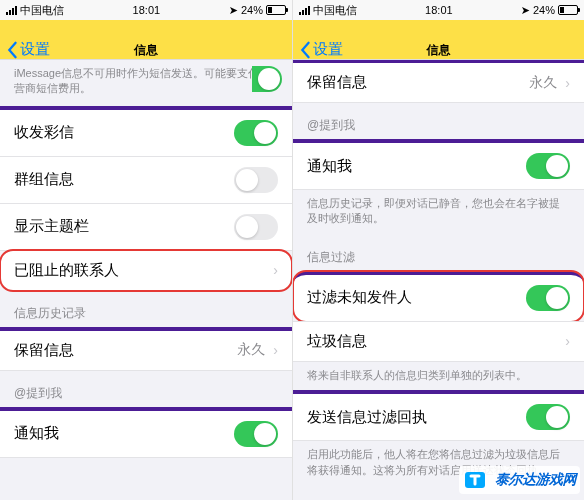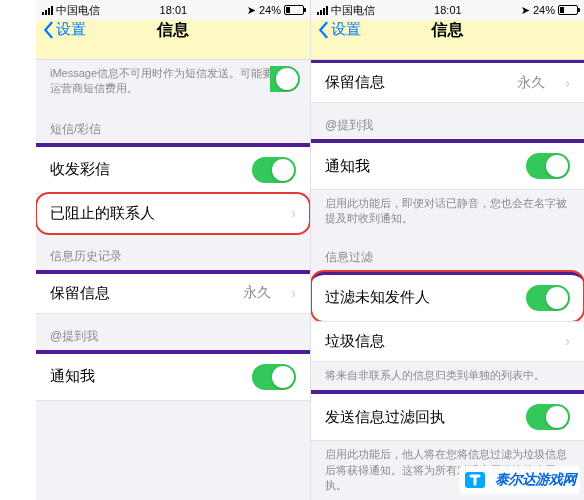--- a/index.html
+++ b/index.html
@@ -1,38 +1,38 @@
 <!DOCTYPE html>
 <html><head>
 <meta charset="utf-8">
 <style>
   * { margin: 0; padding: 0; box-sizing: border-box; }
   html, body { width: 584px; height: 500px; font-family: -apple-system, "Helvetica Neue", sans-serif; background: #fff; }
-  .container { display: flex; width: 584px; height: 500px; padding-left: 36px; }
+  .container { display: flex; width: 584px; height: 500px; }
   .pane { width: 292px; height: 500px; background: #f2f2f7; position: relative; overflow: hidden; }
   .pane + .pane { border-left: 1px solid #e0e0e0; }
   .status-bar { display: flex; align-items: center; justify-content: space-between; height: 20px; padding: 0 6px; font-size: 11px; background: #f8f8f8; }
   .status-left, .status-right { display: flex; align-items: center; gap: 3px; }
   .signal { display: inline-flex; align-items: flex-end; gap: 1px; }
   .signal i { width: 2px; background: #000; display: inline-block; }
   .signal i:nth-child(1){height:3px}.signal i:nth-child(2){height:5px}.signal i:nth-child(3){height:7px}.signal i:nth-child(4){height:9px}
   .battery { width: 20px; height: 10px; border: 1px solid #000; border-radius: 2px; position: relative; }
   .battery::after { content:""; position:absolute; right:-3px; top:2px; width:2px; height:4px; background:#000; border-radius:0 1px 1px 0; }
   .battery-fill { position:absolute; left:1px; top:1px; bottom:1px; width:24%; background:#000; }
-  .nav { display:flex; align-items:flex-start; height:40px; background:#fef9c3; border-bottom:1px solid #ddd; position:relative; }
+  .nav { display:flex; align-items:flex-end; height:40px; background:#fde047; border-bottom:1px solid #ddd; position:relative; }
   .back { display:flex; align-items:center; color:#007aff; font-size:15px; padding-left:6px; cursor:pointer; }
   .back svg { width:12px; height:18px; margin-right:2px; }
-  .nav-title { position:absolute; left:50%; transform:translateX(-50%); font-size:16px; font-weight:600; color:#000; }
+  .nav-title { position:absolute; left:50%; transform:translateX(-50%); font-size:12px; font-weight:600; color:#000; }
   .content { height: calc(500px - 60px); overflow:hidden; }
   .section-header { font-size: 12px; color:#8a8a8e; padding: 14px 14px 6px; }
   .note { font-size: 11px; color:#8a8a8e; padding: 6px 14px 8px; line-height:1.4; }
   .cell { background:#fff; border-top:4px solid #4c1d95; border-bottom:1px solid #e3e3e6; display:flex; align-items:center; justify-content:space-between; padding: 10px 14px; font-size:15px; color:#000; margin-top:-1px; position:relative; }
   .cell + .cell { border-top:1px solid #e3e3e6; }
   .group { margin: 0; }
-  .value { color:#8a8a8e; font-size:14px; display:flex; align-items:center; gap:20px; }
+  .value { color:#8a8a8e; font-size:14px; display:flex; align-items:center; gap:8px; }
   .chev { color:#c7c7cc; }
   .switch { width:44px; height:26px; border-radius:13px; position:relative; cursor:pointer; }
   .switch.on { background:#34c759; }
   .switch.off { background:#e9e9eb; }
   .knob { width:22px; height:22px; background:#fff; border-radius:50%; position:absolute; top:2px; box-shadow:0 1px 3px rgba(0,0,0,0.2); }
   .switch.on .knob { right:2px; }
   .switch.off .knob { left:2px; }
   .highlight { outline:2px solid #e53935; outline-offset:-1px;border-radius:13px; }
   .mini-toggle-partial { width:30px; height:26px; border-radius:0 13px 13px 0; background:#34c759; position:absolute; right:10px; top:6px; overflow:hidden; }
   .mini-toggle-partial .knob { right:2px; }
@@ -76,25 +76,36 @@
       <div class="nav-title">信息</div>
     </div>
     <div class="content">
       <div style="position:relative;height:38px;">
         <div class="mini-toggle-partial">
             <span class="knob"></span>
           </div>
       </div>
       <div class="hdr-note" style="margin-top:-32px;padding-top:0;">iMessage信息不可用时作为短信发送。可能要支付运营商短信费用。</div>
 
-      <div class="section-header">短信/彩信</div>
       <div class="group">
         <div class="cell">
           <span>收发彩信</span>
           <span class="switch on">
+              <span class="knob"></span>
+            </span>
+        </div>
+        <div class="cell">
+          <span>群组信息</span>
+          <span class="switch off">
+              <span class="knob"></span>
+            </span>
+        </div>
+        <div class="cell">
+          <span>显示主题栏</span>
+          <span class="switch off">
               <span class="knob"></span>
             </span>
         </div>
         <div class="cell highlight">
           <span>已阻止的联系人</span>
           <span class="value">
               <span class="chev">›</span>
             </span>
         </div>
       </div>
@@ -165,21 +176,21 @@
 
       <div class="section-header">@提到我</div>
       <div class="group">
         <div class="cell">
           <span>通知我</span>
           <span class="switch on">
               <span class="knob"></span>
             </span>
         </div>
       </div>
-      <div class="note">启用此功能后，即便对话已静音，您也会在名字被提及时收到通知。</div>
+      <div class="note">信息历史记录，即便对话已静音，您也会在名字被提及时收到通知。</div>
 
       <div class="section-header">信息过滤</div>
       <div class="group">
         <div class="cell highlight">
           <span>过滤未知发件人</span>
           <span class="switch on">
               <span class="knob"></span>
             </span>
         </div>
         <div class="cell">

